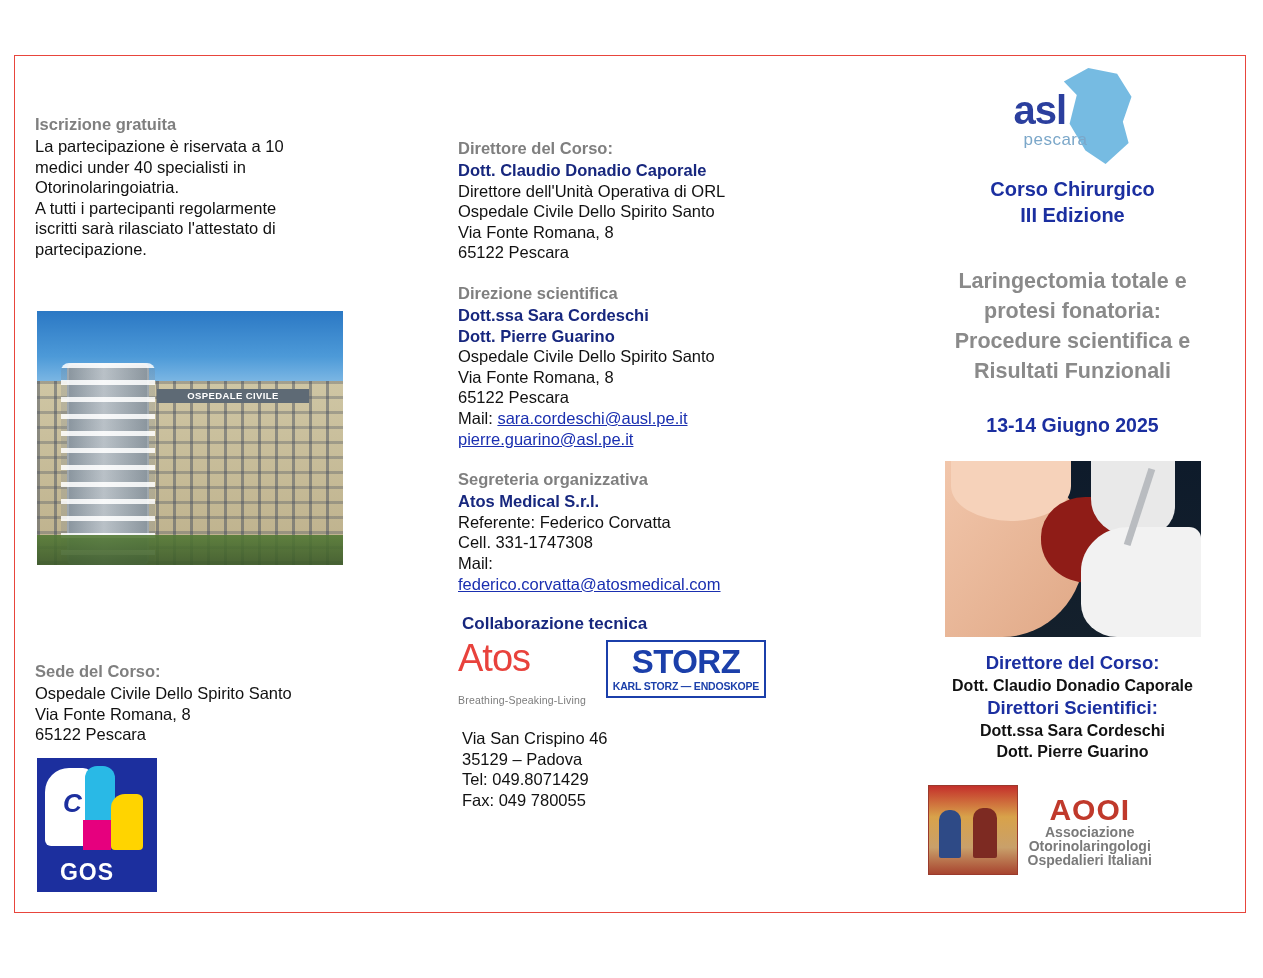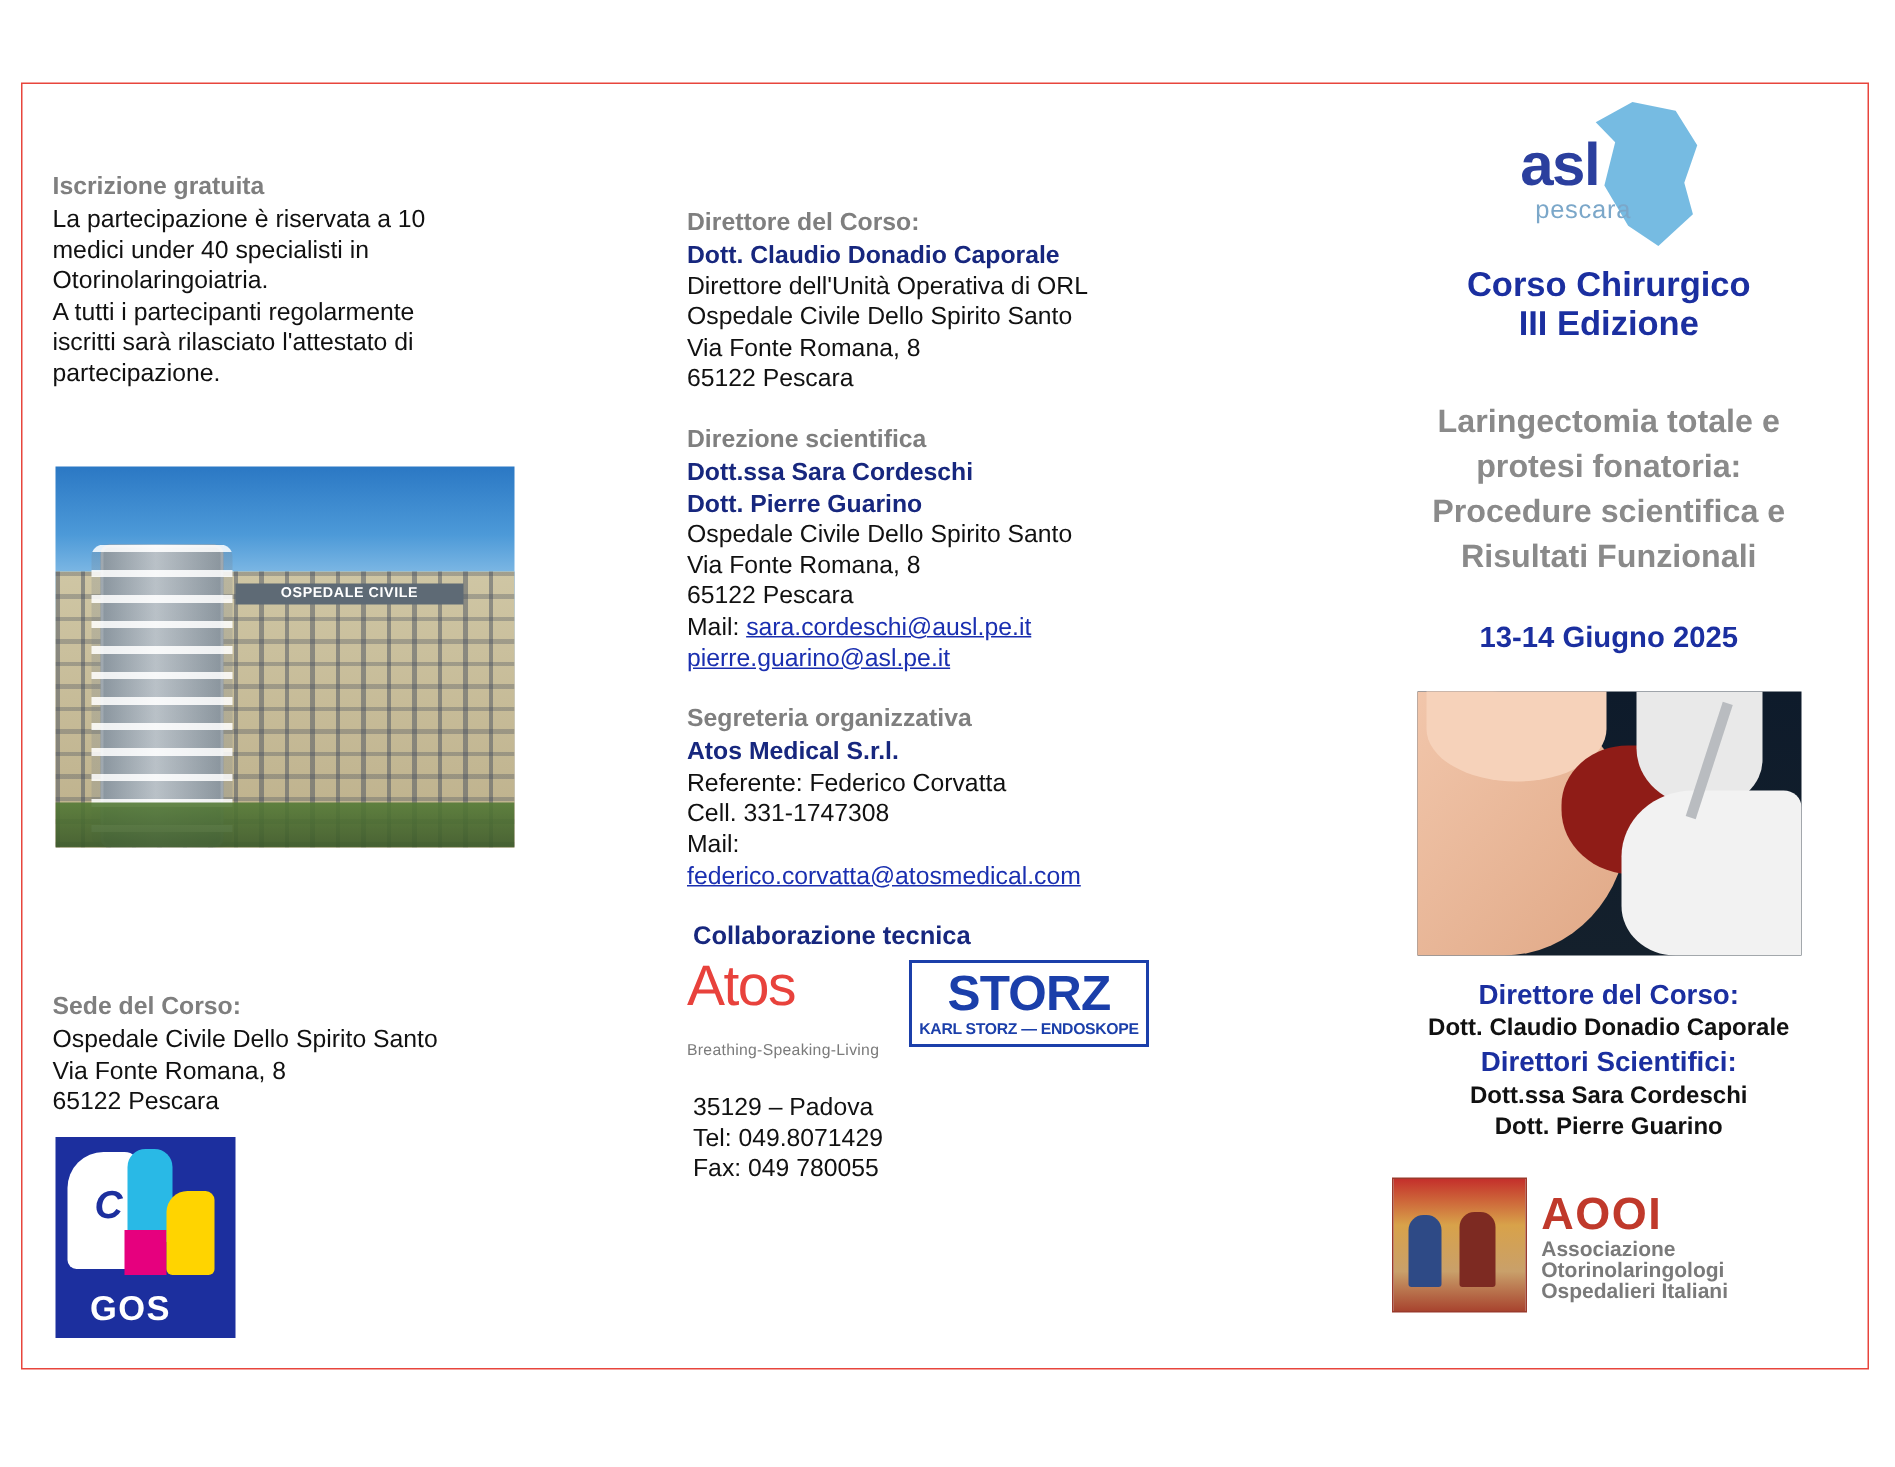--- a/index.html
+++ b/index.html
@@ -284,21 +284,21 @@
   }
   .asl-sub {
     position: absolute;
     left: 16px; top: 62px;
     color: #7ba7c9;
     font-size: 17px;
     letter-spacing: 0.5px;
   }
   .r-title {
     color: #1b2fa0;
-    font-size: 23px;
+    font-size: 20px;
     font-weight: bold;
     line-height: 26px;
   }
   .r-subject {
     color: #8a8a8a;
     font-size: 21.5px;
     font-weight: bold;
     line-height: 30px;
     margin-top: 38px;
   }
@@ -401,21 +401,21 @@
   }
   .aooi-img::after {
     content: "";
     position: absolute;
     left: 44px; top: 22px;
     width: 24px; height: 50px;
     background: #7d2a22;
     border-radius: 10px 10px 2px 2px;
   }
   .aooi-txt {
-    text-align: left;
+    text-align: center;
   }
   .aooi-word {
     color: #c0392b;
     font-size: 30px;
     font-weight: bold;
     letter-spacing: 1px;
     line-height: 31px;
   }
   .aooi-sub {
     color: #7a7a7a;
@@ -511,20 +511,21 @@
             <div class="atos-word">Atos</div>
             <div class="atos-tag">Breathing-Speaking-Living</div>
           </div>
           <div class="storz-logo">
             <div class="storz-word">STORZ</div>
             <div class="storz-sub">KARL STORZ — ENDOSKOPE</div>
           </div>
         </div>
 
         <div class="addr-block">
+          <p class="body-line">Via San Crispino 46</p>
           <p class="body-line">35129 – Padova</p>
           <p class="body-line">Tel: 049.8071429</p>
           <p class="body-line">Fax: 049 780055</p>
         </div>
       </div>
     </div>
 
     <div class="col-right">
 
       <div class="asl-logo">

